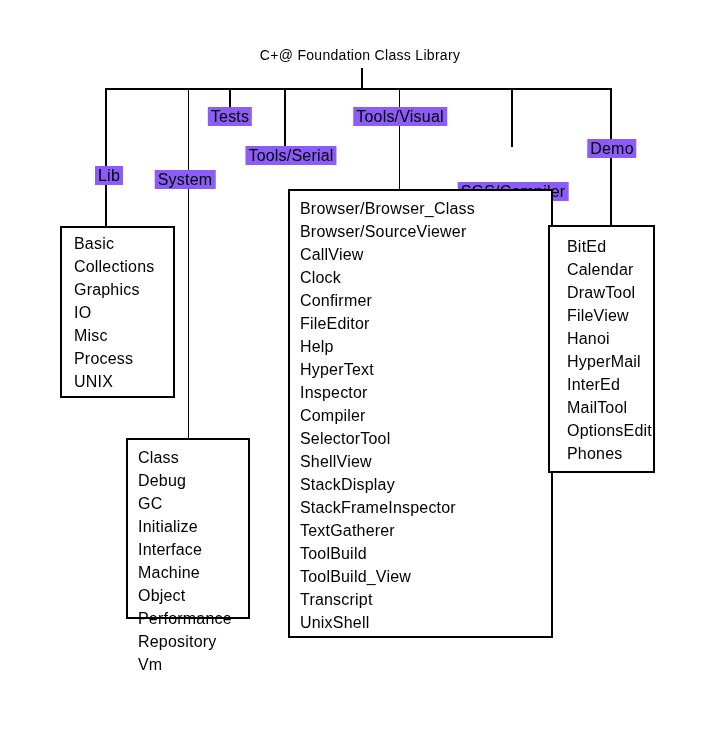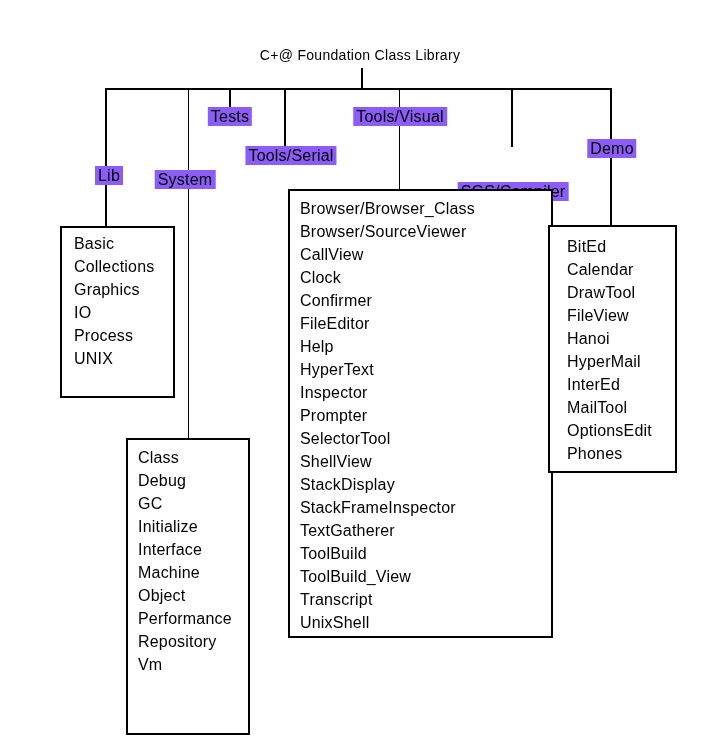--- a/index.html
+++ b/index.html
@@ -77,25 +77,26 @@
   <div class="node-label" style="left:109px; top:146px;margin-top:20px;">Lib</div>
   <div class="node-label" style="left:291px; top:146px;">Tools/Serial</div>
   <div class="node-label" style="left:513px; top:146px;margin-top:36px;">SGS/Compiler</div>
   <div class="node-label" style="left:185px; top:170px;">System</div>
 
   <div class="box" style="left:60px; top:226px; width:115px; height:172px; padding:4px 0 0 12px;">
       <div class="box-item">Basic</div>
       <div class="box-item">Collections</div>
       <div class="box-item">Graphics</div>
       <div class="box-item">IO</div>
+      <div class="box-item">Misc</div>
       <div class="box-item">Process</div>
       <div class="box-item">UNIX</div>
     </div>
 
-  <div class="box" style="left:126px; top:438px; width:124px; height:297px; padding:6px 0 5px 10px;">
+  <div class="box" style="left:126px; top:438px; width:124px; height:181px; padding:6px 0 5px 10px;">
       <div class="box-item">Class</div>
       <div class="box-item">Debug</div>
       <div class="box-item">GC</div>
       <div class="box-item">Initialize</div>
       <div class="box-item">Interface</div>
       <div class="box-item">Machine</div>
       <div class="box-item">Object</div>
       <div class="box-item">Performance</div>
       <div class="box-item">Repository</div>
       <div class="box-item">Vm</div>
@@ -104,33 +105,33 @@
   <div class="box" style="left:288px; top:189px; width:265px; height:449px; padding:6px 0 0 10px;">
       <div class="box-item">Browser/Browser_Class</div>
       <div class="box-item">Browser/SourceViewer</div>
       <div class="box-item">CallView</div>
       <div class="box-item">Clock</div>
       <div class="box-item">Confirmer</div>
       <div class="box-item">FileEditor</div>
       <div class="box-item">Help</div>
       <div class="box-item">HyperText</div>
       <div class="box-item">Inspector</div>
-      <div class="box-item">Prompter</div>
+      <div class="box-item">Compiler</div>
       <div class="box-item">SelectorTool</div>
       <div class="box-item">ShellView</div>
       <div class="box-item">StackDisplay</div>
       <div class="box-item">StackFrameInspector</div>
       <div class="box-item">TextGatherer</div>
       <div class="box-item">ToolBuild</div>
       <div class="box-item">ToolBuild_View</div>
       <div class="box-item">Transcript</div>
       <div class="box-item">UnixShell</div>
     </div>
 
-  <div class="box" style="left:548px; top:225px; width:129px; height:248px; padding:8px 0 0 17px;">
+  <div class="box" style="left:548px; top:225px; width:107px; height:248px; padding:8px 0 0 17px;">
       <div class="box-item">BitEd</div>
       <div class="box-item">Calendar</div>
       <div class="box-item">DrawTool</div>
       <div class="box-item">FileView</div>
       <div class="box-item">Hanoi</div>
       <div class="box-item">HyperMail</div>
       <div class="box-item">InterEd</div>
       <div class="box-item">MailTool</div>
       <div class="box-item">OptionsEdit</div>
       <div class="box-item">Phones</div>

